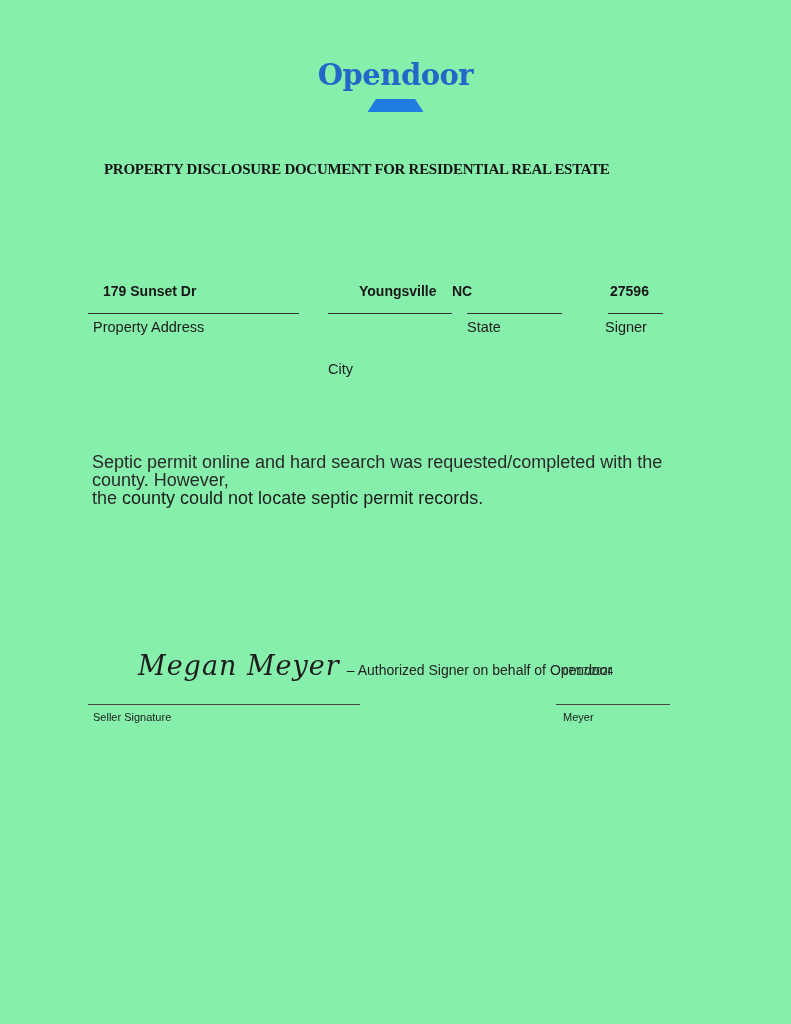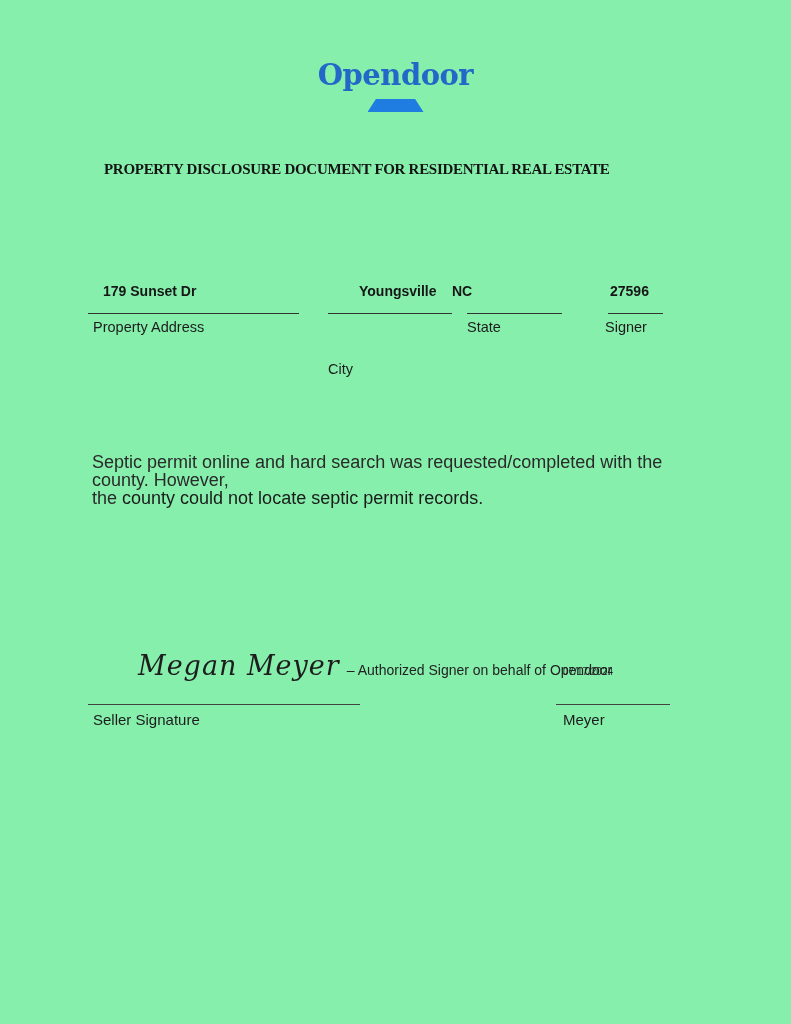--- a/index.html
+++ b/index.html
@@ -134,21 +134,21 @@
   }
   .rule {
     position: absolute;
     border-top: 1.4px solid #444444;
   }
   .rule.seller { left: 88px;  top: 704px; width: 272px; }
   .rule.date   { left: 556px; top: 704px; width: 114px; }
   .rule-label {
     position: absolute;
     top: 711px;
-    font-size: 15px;
+    font-size: 11px;
     color: #1c1c1c;
     white-space: nowrap;
   }
   .rule-label.seller { left: 93px; }
   .rule-label.date   { left: 563px; }
 </style>
 </head>
 <body>
 
 <div class="page">

